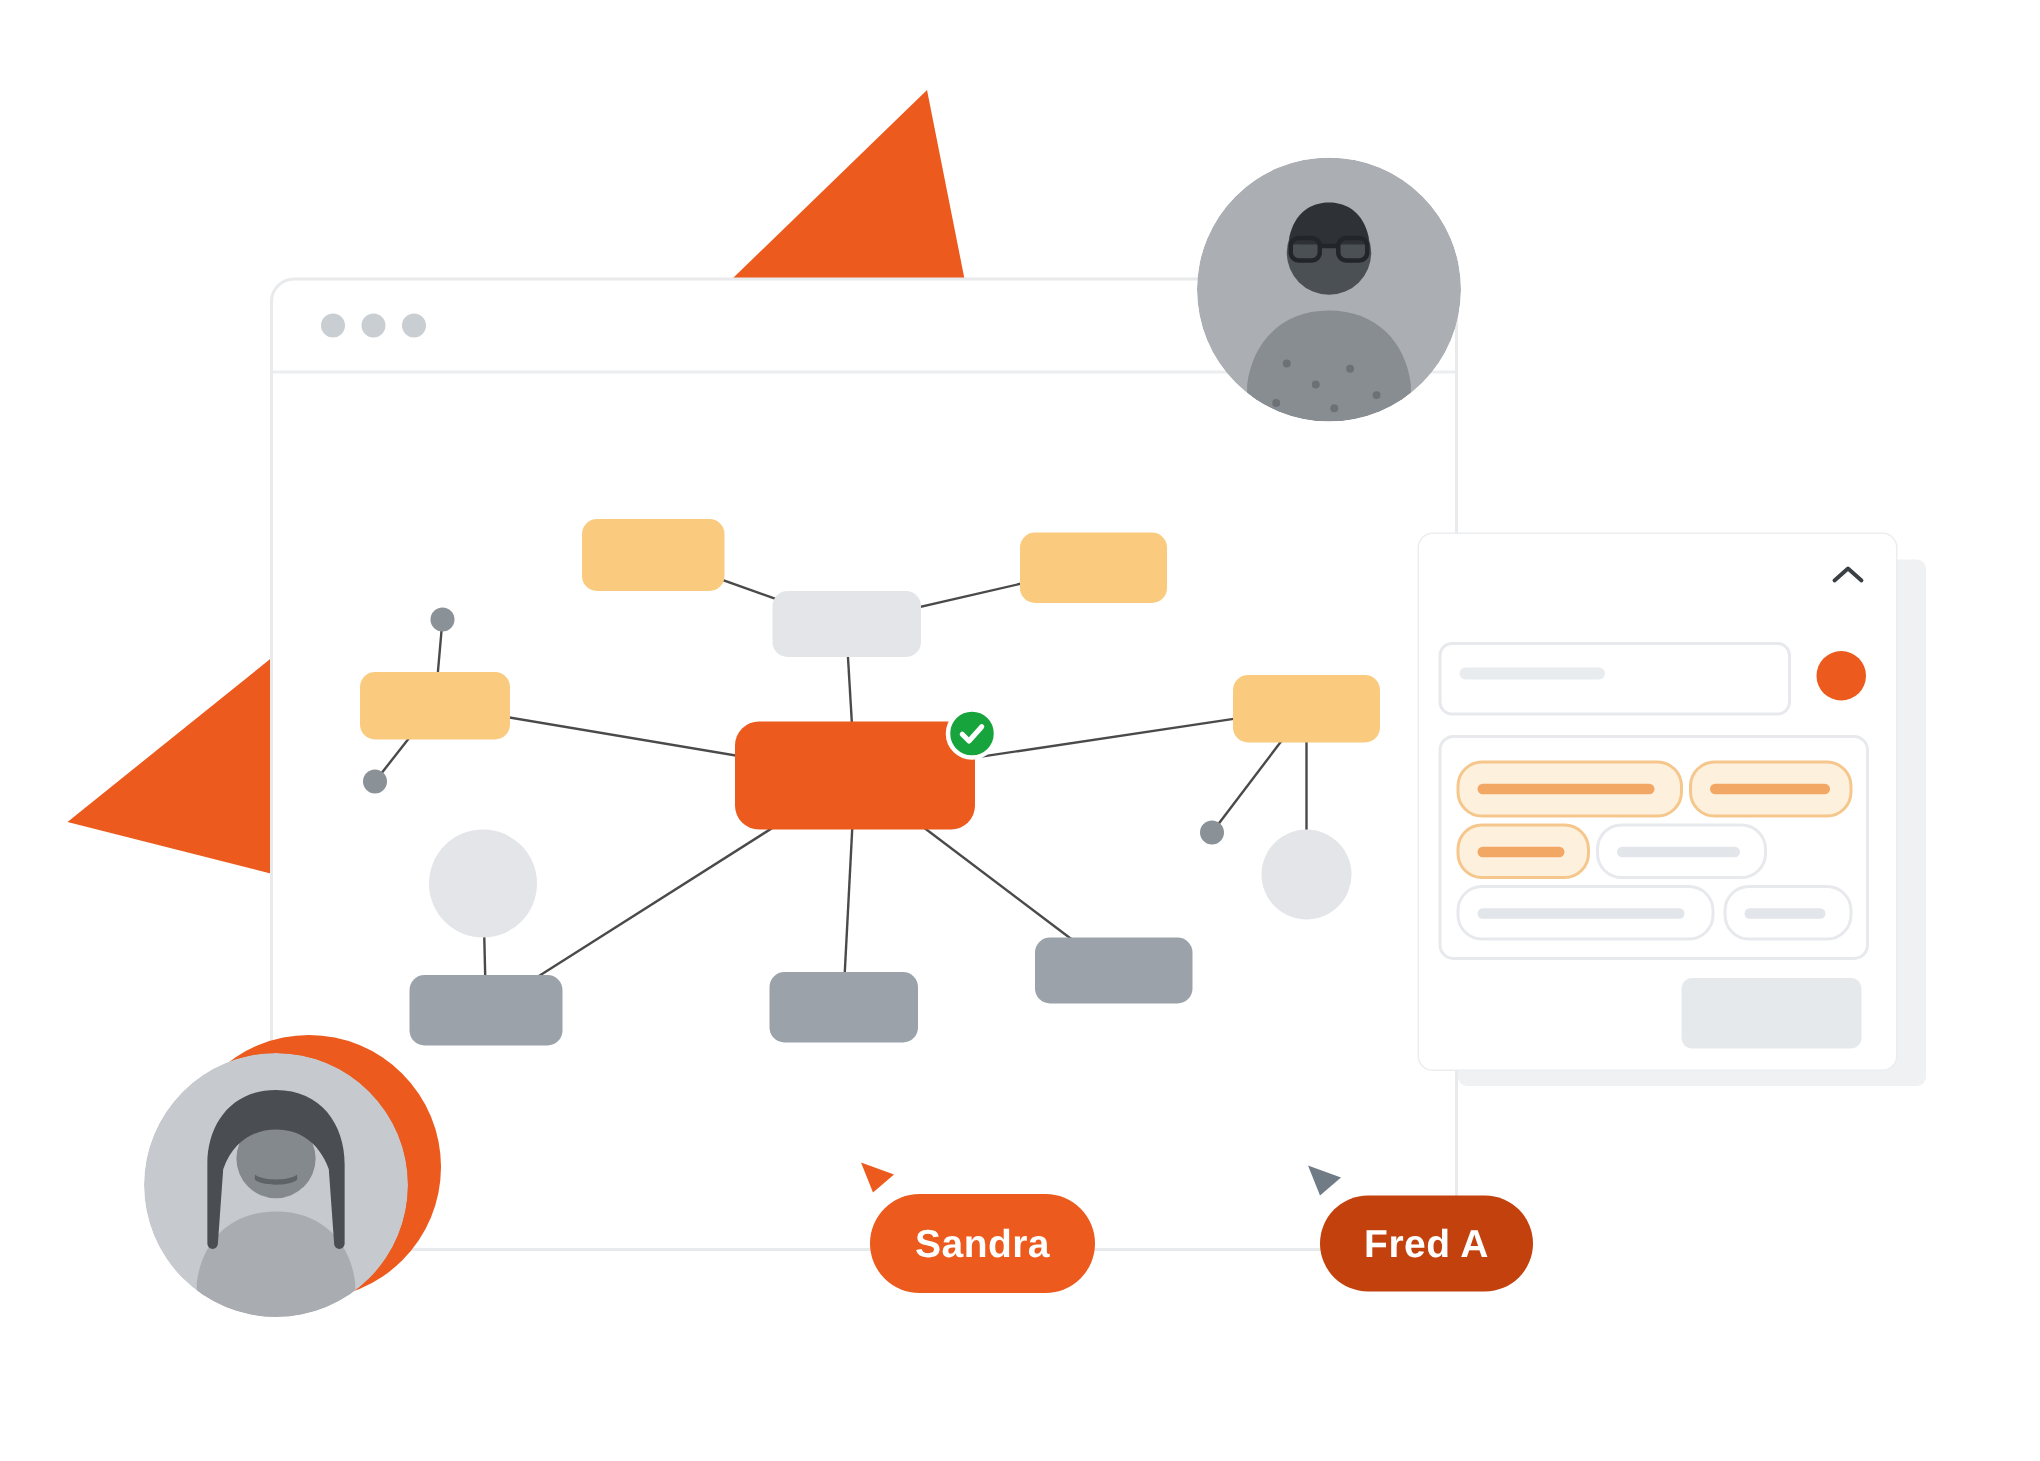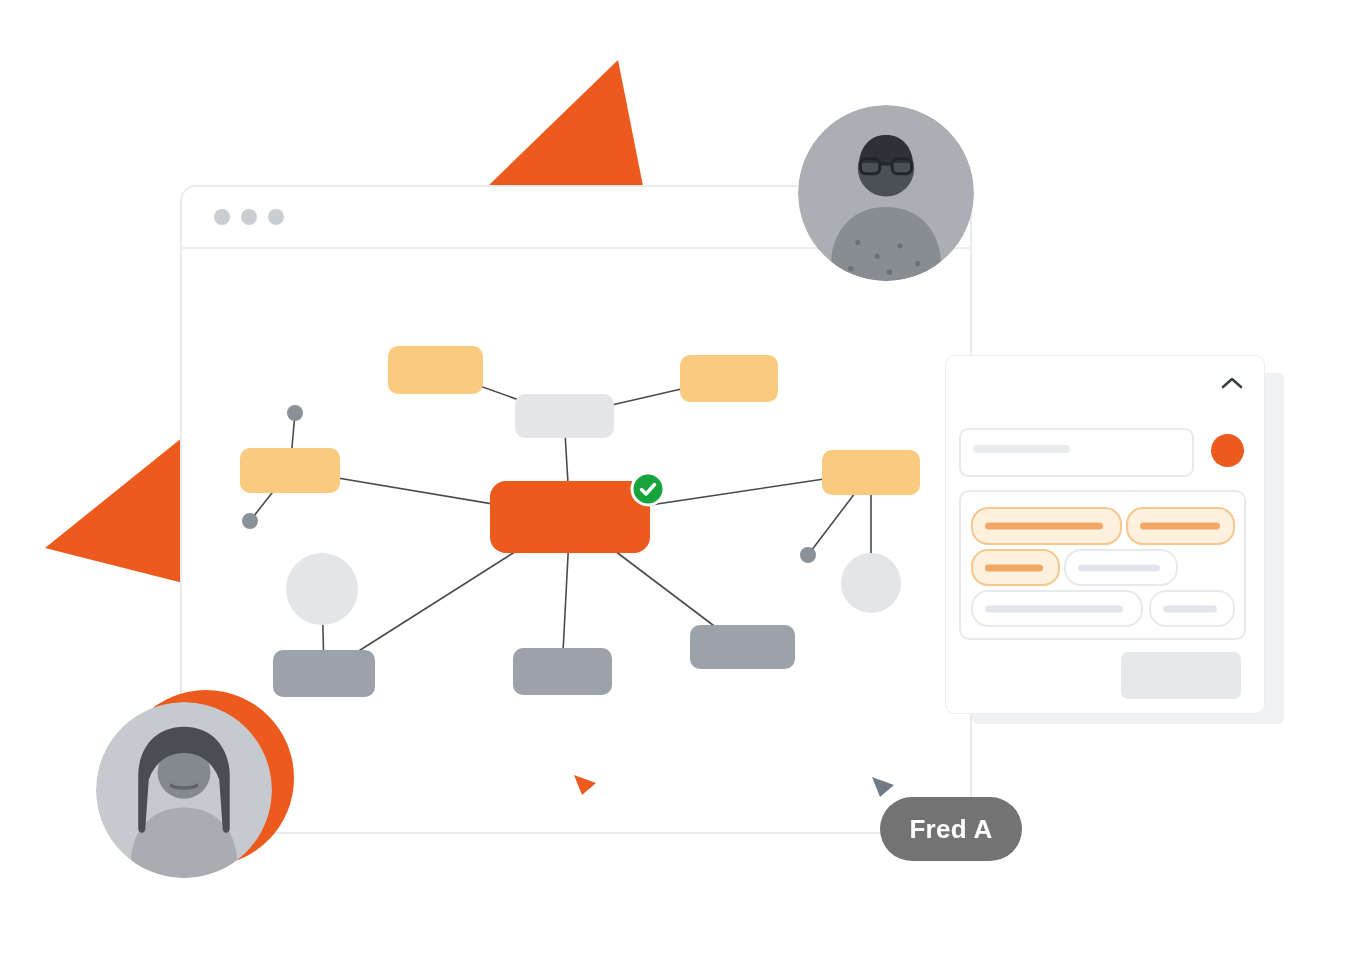--- a/index.html
+++ b/index.html
@@ -162,22 +162,23 @@
       <circle cx="50" cy="40" r="15" fill="#84898E"></circle>
       <path d="M50 14 C33 14 24 27 24 42 L24 72 C24 75 28 75 28 72 L30 44 C34 33 42 29 50 29 C58 29 66 33 70 44 L72 72 C72 75 76 75 76 72 L76 42 C76 27 67 14 50 14 Z" fill="#4A4E53"></path>
       <path d="M42 46 C45 48.5 55 48.5 58 46 L58 48 C55 50.5 45 50.5 42 48 Z" fill="#5E6368"></path>
     </g>
   </svg>
 
   <div class="cursor-tag" style="left:572px;top:774px;width:180px;height:95px">
     <svg class="abs" style="left:0;top:0" width="26" height="22" viewBox="0 0 26 22">
       <polygon points="2,1 24,9 10,21" style="fill: rgb(236, 90, 29);"></polygon>
     </svg>
+    <div class="name-pill" style="left: 8px; top: 22px; width: 150px; height: 66px; border-radius: 33px; background: rgb(236, 90, 29);">Sandra</div>
   </div>
 
   <div class="cursor-tag" style="left:870px;top:776px;width:175px;height:92px">
     <svg class="abs" style="left:0;top:0" width="26" height="22" viewBox="0 0 26 22">
       <polygon points="2,1 24,9 10,21" style="fill: rgb(113, 123, 134);"></polygon>
     </svg>
-    <div class="name-pill" style="left: 10px; top: 21px; width: 142px; height: 64px; border-radius: 32px; background: #737373;">Fred A</div>
+    <div class="name-pill" style="left: 10px; top: 21px; width: 142px; height: 64px; border-radius: 32px; background: #c2410c;">Fred A</div>
   </div>
 
 </div>
 
 </body></html>

